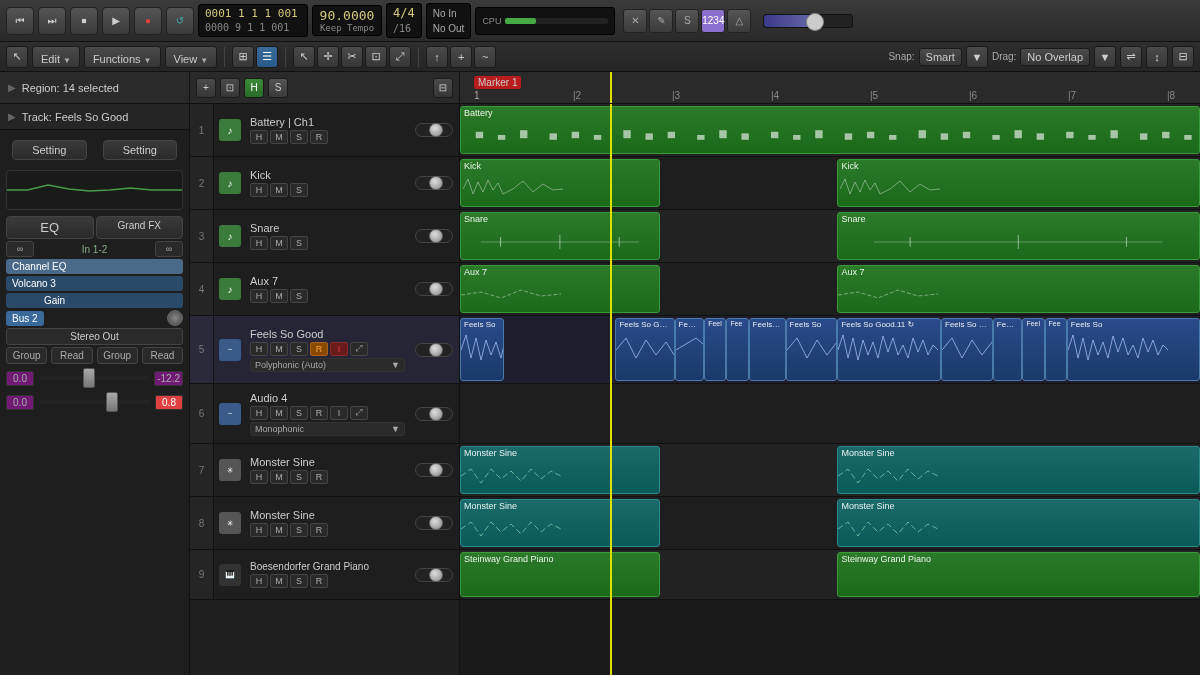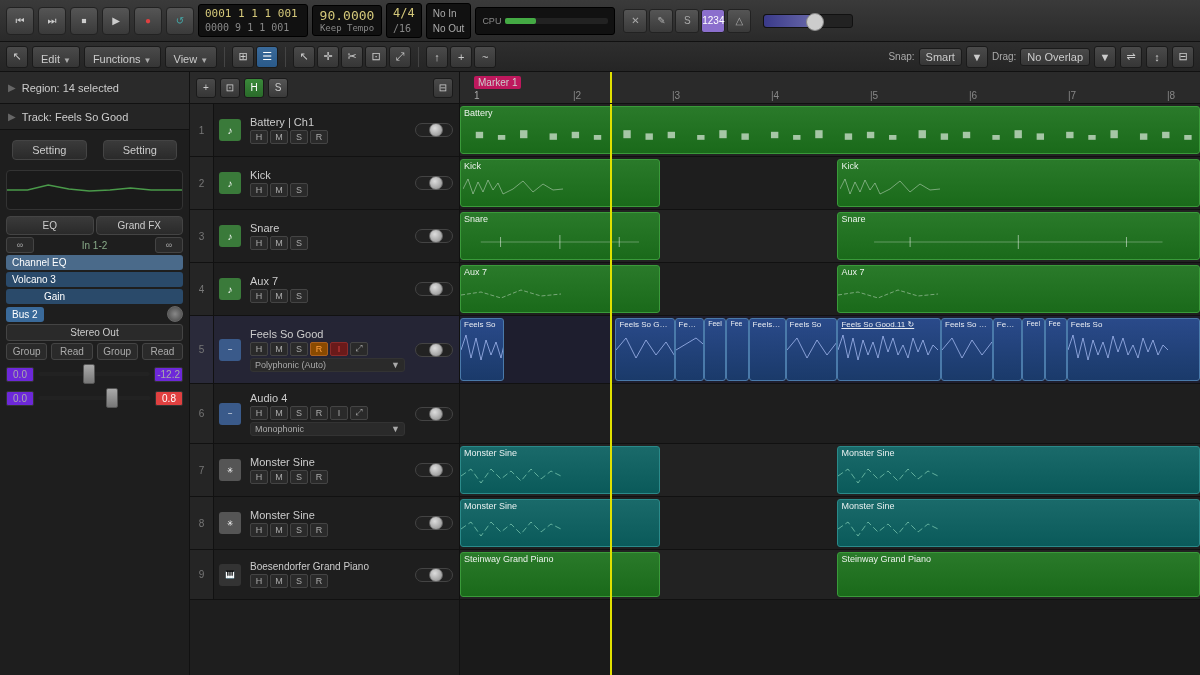--- a/index.html
+++ b/index.html
@@ -272,21 +272,21 @@
       cursor: pointer;
     }
     .fader-row {
       display: flex; align-items: center; justify-content: space-between;
       margin: 4px 6px;
       gap: 4px;
     }
     .fader-container { flex: 1; position: relative; height: 20px; }
     .fader-track { width: 100%; height: 4px; background: #222; border-radius: 2px; position: absolute; top: 8px; }
     .fader-knob { position: absolute; width: 12px; height: 20px; background: linear-gradient(to bottom, #aaa, #777); border-radius: 2px; top: 0; left: 40%; border: 1px solid #555; }
-    .fader-val { font-size: 10px; color: #aaa; min-width: 28px; text-align: center; background: #6d28d9; border: 1px solid #333; border-radius: 2px; padding: 1px 2px; }
+    .fader-val { font-size: 10px; color: #aaa; min-width: 28px; text-align: center; background: #701a75; border: 1px solid #333; border-radius: 2px; padding: 1px 2px; }
     .fader-val.red { background: #e04040; color: white; }
 
     
     .track-list {
       width: 270px;
       background: #1e1e1e;
       border-right: 1px solid #111;
       overflow-y: hidden;
     }
     .track-list-header {
@@ -423,21 +423,21 @@
       display: flex;
       align-items: flex-end;
       position: relative;
       overflow: hidden;
     }
     .marker-label {
       position: absolute;
       top: 4px;
       font-size: 10px;
       color: #ccc;
-      background: #be185d;
+      background: #b91c1c;
       padding: 1px 4px;
       border-radius: 2px;
     }
     .tracks-area {
       flex: 1;
       overflow: hidden;
       position: relative;
     }
     .track-row {
       display: flex;
@@ -601,21 +601,21 @@
       <div style="display:flex;gap:4px;margin:4px 6px;">
         <div class="setting-box" style="flex:1;">Setting</div>
         <div class="setting-box" style="flex:1;background:linear-gradient(to bottom,#3a3a3a,#2a2a2a);">Setting</div>
       </div>
       <div class="eq-box">
         <svg class="eq-curve" viewBox="0 0 170 30" preserveAspectRatio="none">
           <polyline points="0,15 20,15 40,10 60,14 80,16 100,15 120,13 140,15 170,15" fill="none" stroke="#4a9a4a" stroke-width="1.5"></polyline>
         </svg>
       </div>
       <div style="display:flex;justify-content:space-between;margin:2px 6px;">
-        <div class="setting-box" style="flex:1;margin:0 2px 0 0;font-size:10px;">EQ</div>
+        <div class="setting-box" style="flex:1;margin:0 2px 0 0;font-size:13px;">EQ</div>
         <div class="setting-box" style="flex:1;margin:0;font-size:10px;">Grand FX</div>
       </div>
       <div class="io-row">
         <div class="io-btn">∞</div>
         <div class="io-label">In 1-2</div>
         <div class="io-btn">∞</div>
       </div>
       <div class="plugin-slot">Channel EQ</div>
       <div class="plugin-slot blue">Volcano 3</div>
       <div class="plugin-slot gain">Gain</div>
@@ -1016,21 +1016,21 @@
           <div class="region region-blue" style="left:39%;top:2px;width:5%;height:calc(100% - 4px);">
             <div class="region-label" style="font-size:8px;">Feels So</div>
           </div>
           <div class="region region-blue" style="left:44%;top:2px;width:7%;height:calc(100% - 4px);">
             <div class="region-label" style="font-size:8px;">Feels So</div>
             <svg width="100%" height="40" preserveAspectRatio="none">
                 <polyline points="0,20 10,8 20,28 30,10 40,25 50,12 60,28 70,15 80,25 90,12 100,20" fill="none" stroke="rgba(180,200,255,0.7)" stroke-width="1"></polyline>
               </svg>
           </div>
           <div class="region region-blue" style="left:51%;top:2px;width:14%;height:calc(100% - 4px);">
-            <div class="region-label" style="font-size:8px;text-decoration:underline;">Feels So Good.11 ↻</div>
+            <div class="region-label" style="font-size:8px;">Feels So Good.11 ↻</div>
             <svg width="100%" height="40" preserveAspectRatio="none">
                 <polyline points="0,20 5,5 10,28 15,8 20,30 25,10 30,25 35,12 40,28 45,6 50,22 55,8 60,25 65,15 70,28 75,8 80,22 85,10 90,25 95,15 100,20" fill="none" stroke="rgba(180,200,255,0.7)" stroke-width="1"></polyline>
               </svg>
           </div>
           <div class="region region-blue" style="left:65%;top:2px;width:7%;height:calc(100% - 4px);">
             <div class="region-label" style="font-size:8px;">Feels So Good</div>
             <svg width="100%" height="40" preserveAspectRatio="none">
                 <polyline points="0,20 10,8 20,28 30,10 40,25 50,12 60,28 70,15 80,25 90,12 100,20" fill="none" stroke="rgba(180,200,255,0.7)" stroke-width="1"></polyline>
               </svg>
           </div>

